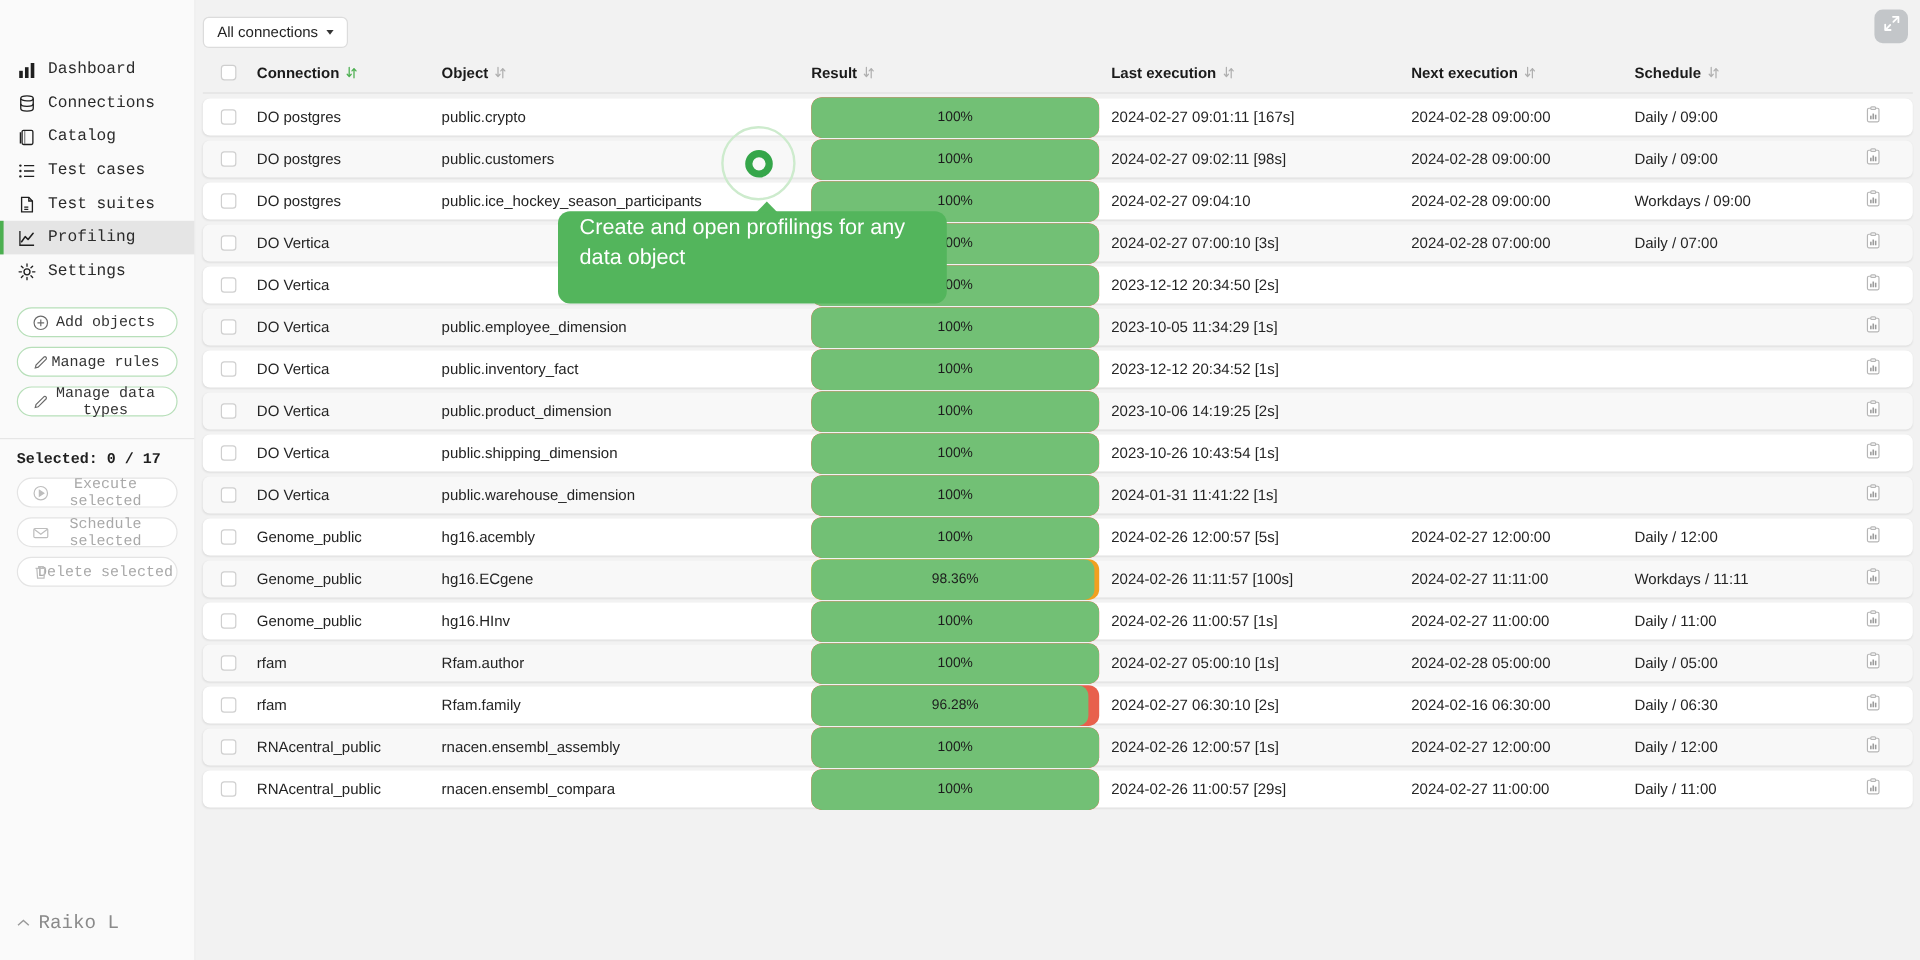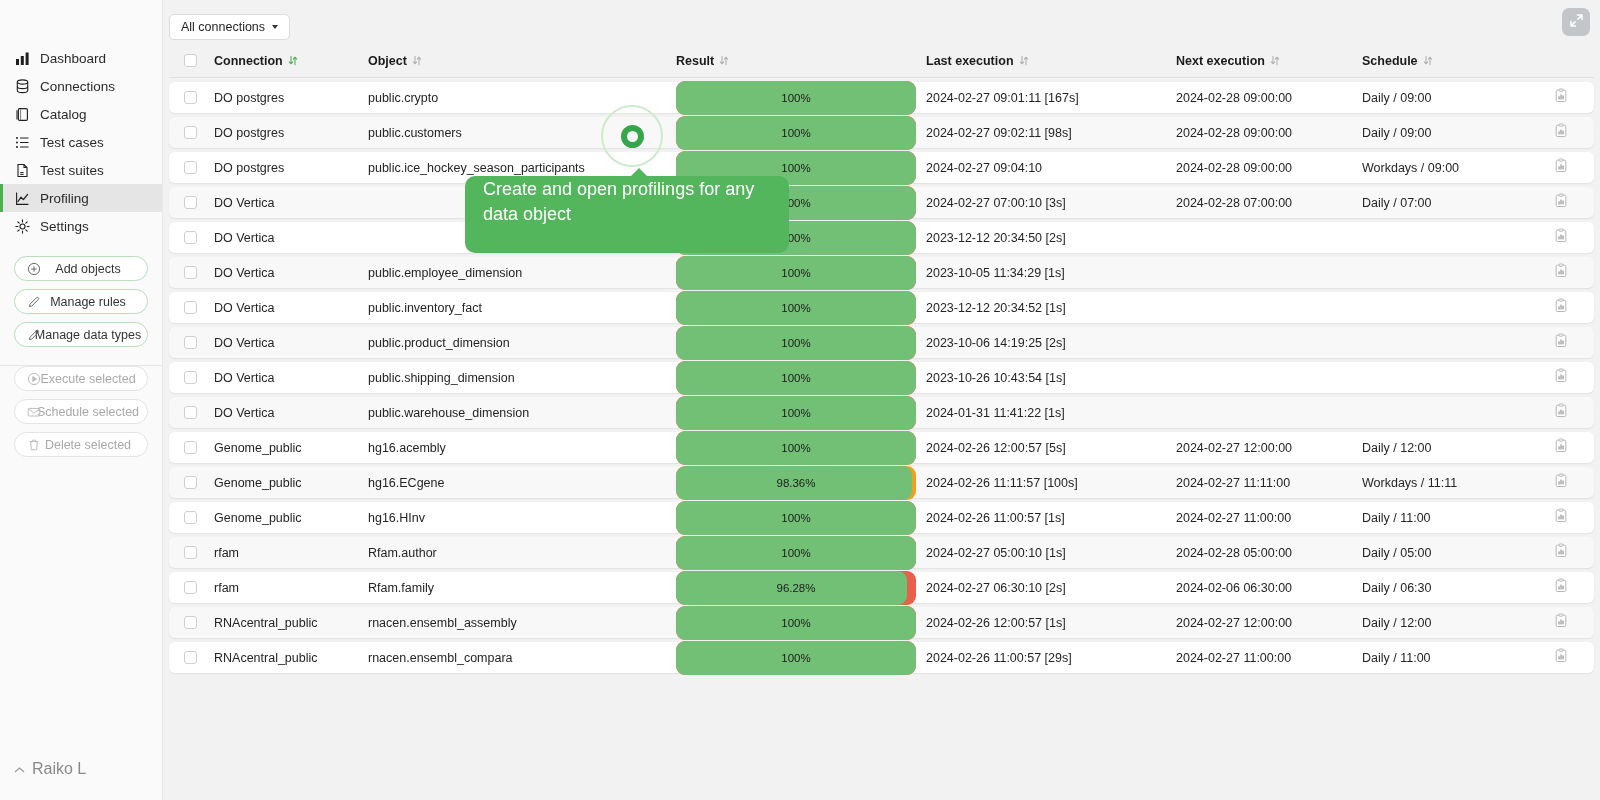--- a/index.html
+++ b/index.html
@@ -12,20 +12,21 @@
   .app { display: flex; width: 1600px; height: 800px; position: relative; }
 
   
   .sidebar {
     width: 163px; height: 800px;
     background: #fafafa;
     border-right: 1px solid #e9e9e9;
     display: flex; flex-direction: column;
     flex: 0 0 163px;
     position: relative;
+    font-family: Liberation Mono, monospace;
   }
   .nav { padding-top: 44px; }
   .nav-item {
     display: flex; align-items: center;
     height: 28px; padding-left: 14px;
     gap: 10px;
     color: #2b2b2b; font-size: 13.5px;
     cursor: pointer;
     position: relative;
   }
@@ -293,20 +294,21 @@
             <svg width="14" height="14" viewBox="0 0 14 14">
               <path d="M2.4 11.6 L3 9.2 L9.7 2.5 a1.3 1.3 0 0 1 1.8 1.8 L4.8 11 z" stroke="#6b6b6b" stroke-width="1" fill="none"></path>
             </svg>
           </span>
           <span class="bl">Manage data types</span>
         </div>
       </div>
 
     <div class="sb-div"></div>
 
+    <div class="sel-count">Selected: 0 / 17</div>
 
     <div id="sb-sel-actions">
         <div class="sb-btn muted">
           <span class="bi">
             <svg width="14" height="14" viewBox="0 0 14 14">
               <circle cx="7" cy="7" r="5.6" stroke="#bdbdbd" stroke-width="1" fill="none"></circle>
               <path d="M5.8 4.6 L9.5 7 L5.8 9.4 z" fill="#bdbdbd"></path>
             </svg>
           </span>
           <span class="bl">Execute selected</span>
@@ -766,21 +768,21 @@
             </div>
             <div class="cell c-conn">rfam</div>
             <div class="cell c-obj">Rfam.family</div>
             <div class="c-res">
               <div class="bar">
                 <div class="fill" style="width:96.28%"></div>
                 <span class="pct">96.28%</span>
               </div>
             </div>
             <div class="cell c-last">2024-02-27 06:30:10 [2s]</div>
-            <div class="cell c-next">2024-02-06 06:30:00</div>
+            <div class="cell c-next">2024-02-16 06:30:00</div>
             <div class="cell c-sched">Daily / 06:30</div>
             <div class="c-act">
               <span><svg width="14" height="15" viewBox="0 0 14 15">
                   <rect x="2.2" y="2.2" width="9.6" height="11.3" rx="1.2" stroke="#b6b6b6" stroke-width="1" fill="#fff"></rect>
                   <rect x="5" y="1" width="4" height="2.2" rx="0.8" stroke="#b6b6b6" stroke-width="1" fill="#fff"></rect>
                   <rect x="4.4" y="8.4" width="1.3" height="3" fill="#9c9c9c"></rect>
                   <rect x="6.4" y="6.6" width="1.3" height="4.8" fill="#9c9c9c"></rect>
                   <rect x="8.4" y="7.6" width="1.3" height="3.8" fill="#9c9c9c"></rect>
                 </svg></span>
             </div>

